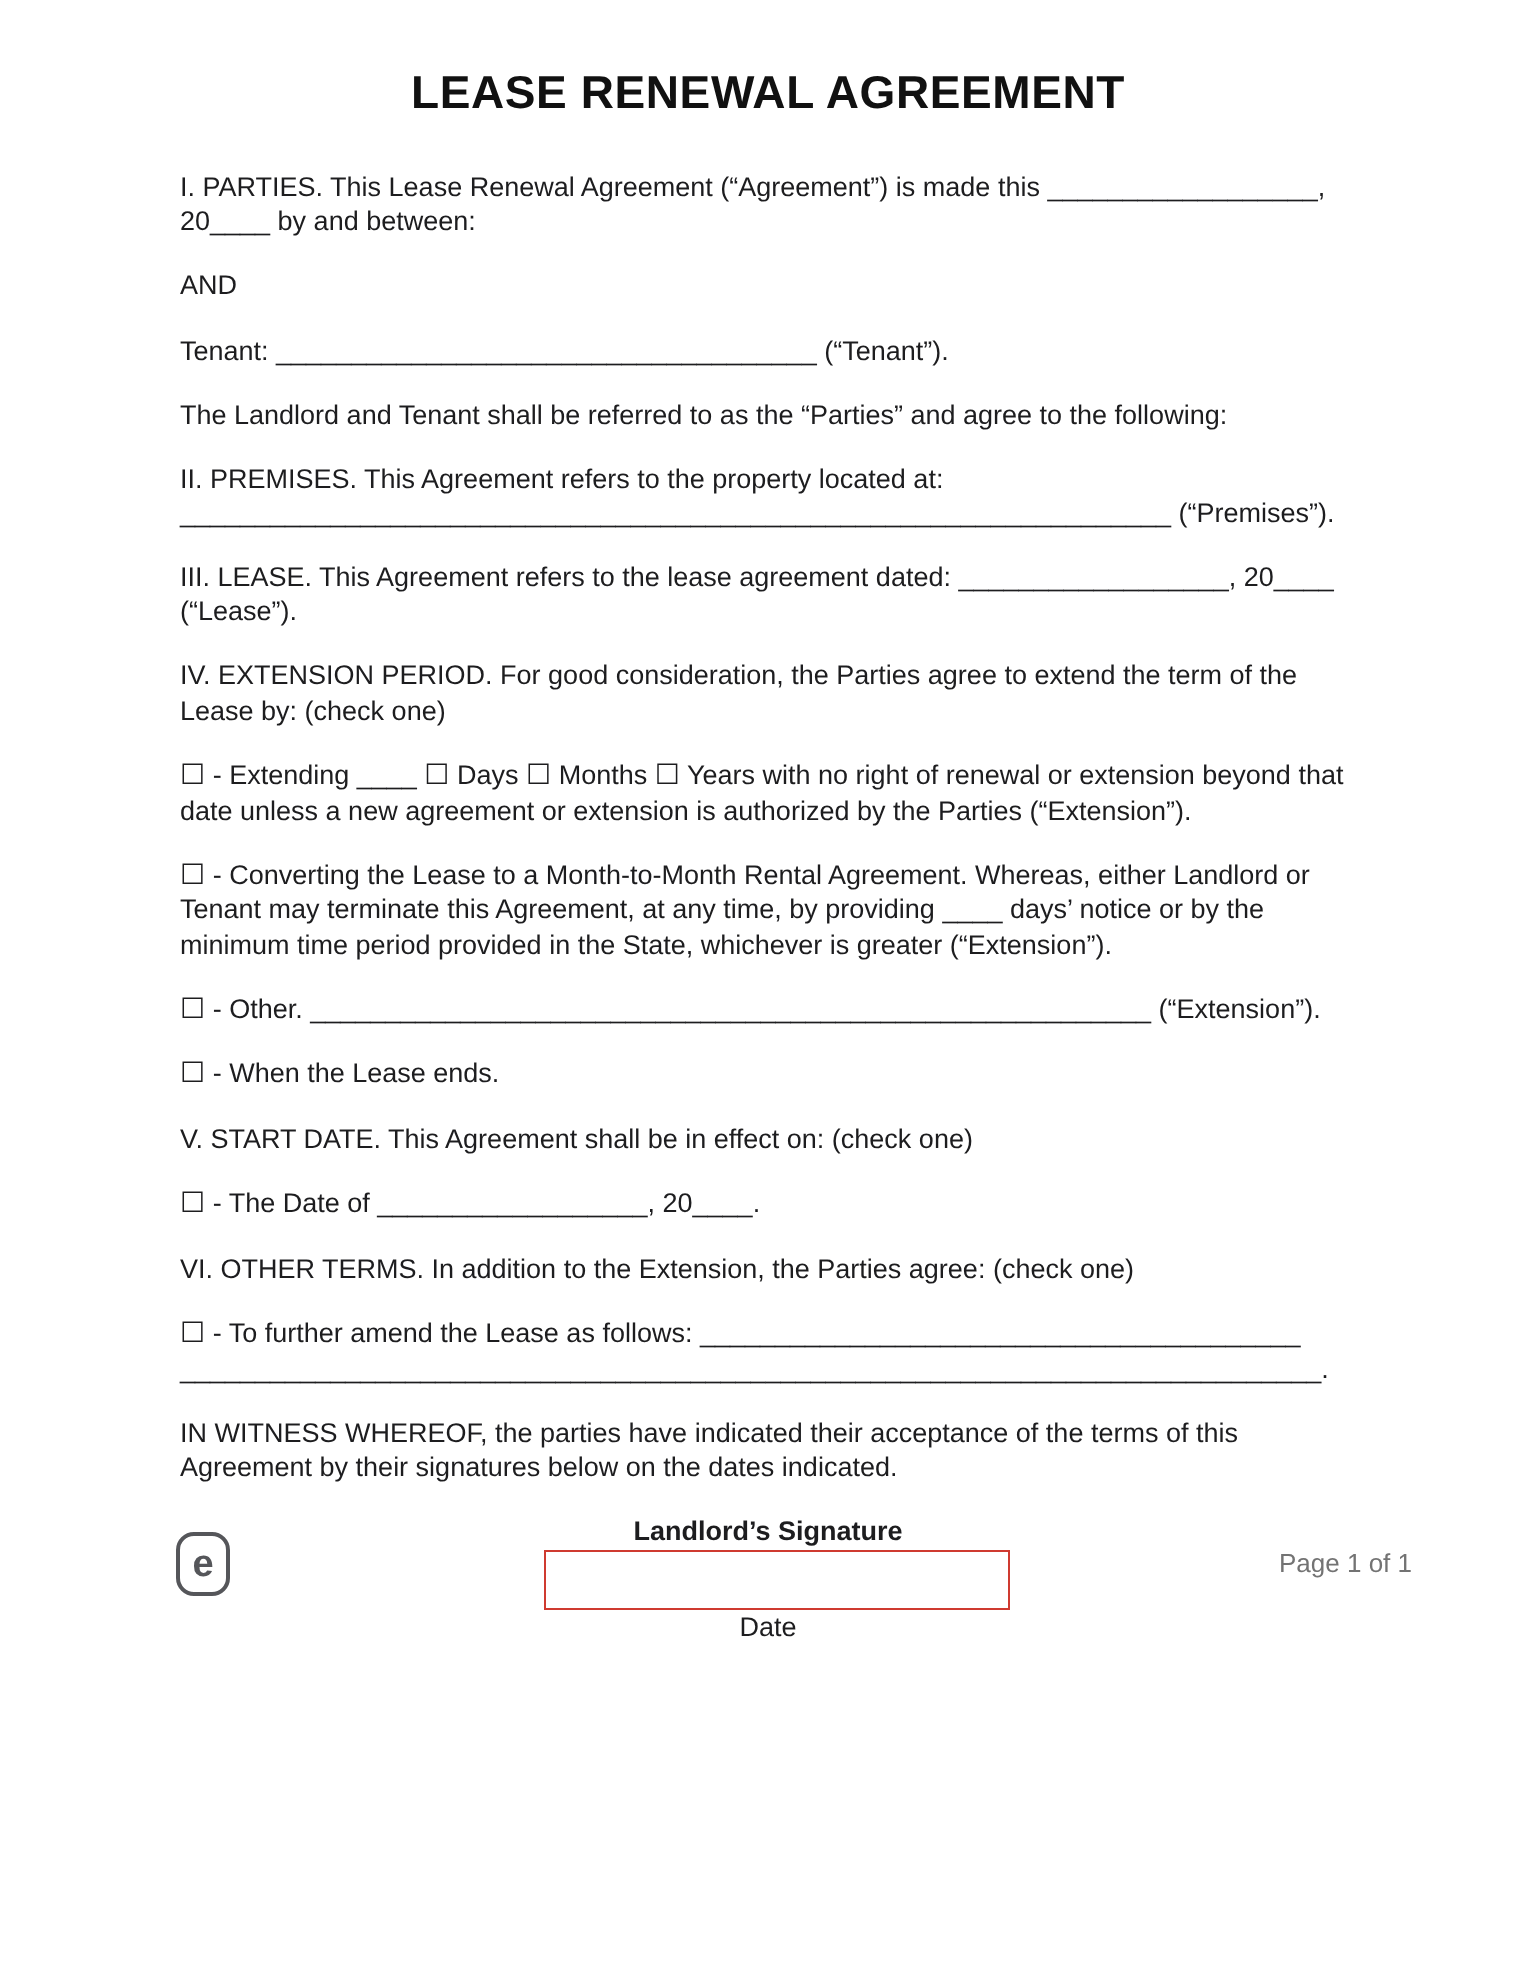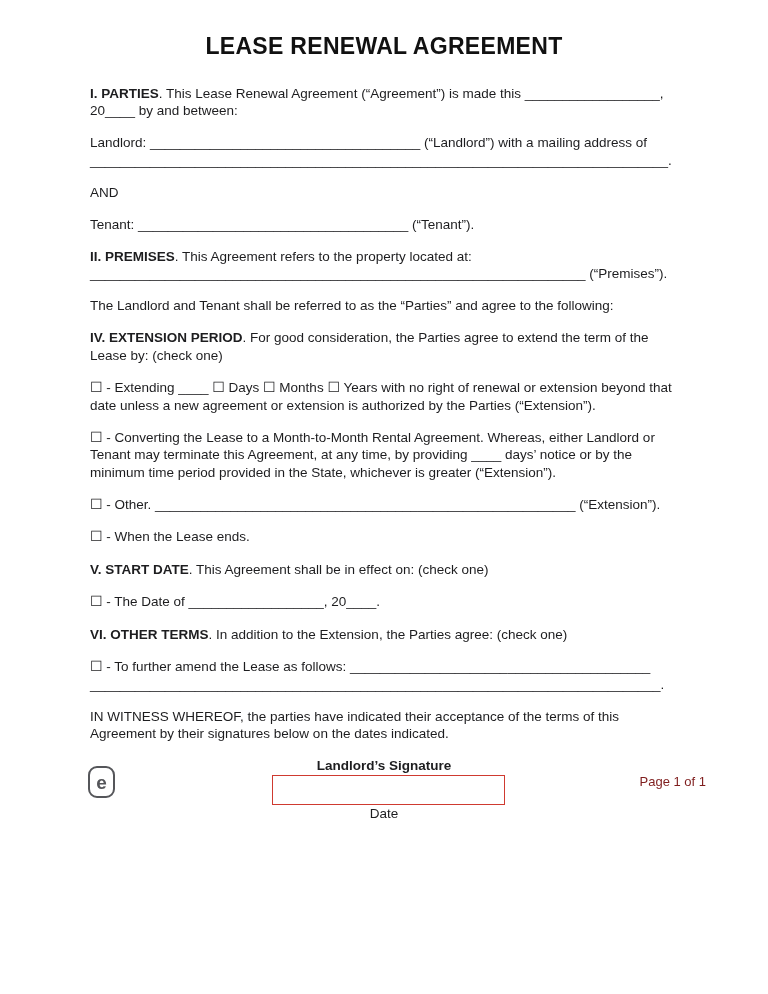--- a/index.html
+++ b/index.html
@@ -19,21 +19,21 @@
   }
   .title {
     text-align: center;
     font-size: 23px;
     font-weight: bold;
     letter-spacing: 0.3px;
     margin-bottom: 24px;
     color: #111;
   }
   .para { margin-bottom: 15px; }
-  .para strong { font-weight: bold; }
+  .para strong { font-weight: normal; }
   .block { display: block; }
   .cb { font-size: 14px; }
   .sig-block { margin-top: 12px; }
   .sig-row {
     display: flex;
     align-items: center;
     margin-bottom: 17px;
     flex-direction: column;
   }
   .sig-label { font-weight: bold; white-space: nowrap; }
@@ -63,41 +63,41 @@
     border: 2.5px solid #55565a;
     border-radius: 9px;
     display: flex;
     align-items: center;
     justify-content: center;
     color: #55565a;
     font-weight: bold;
     font-size: 19px;
     line-height: 1;
   }
-  .page-label { font-size: 13px; color: #7f1d1d; }
+  .page-label { font-size: 13px; color: #737373; }
 </style>
 </head>
 <body>
 
 <div class="page">
 
   <h1 class="title">LEASE RENEWAL AGREEMENT</h1>
 
   <p class="para"><strong>I. PARTIES</strong><span>. This Lease Renewal Agreement (“Agreement”) is made this __________________, 20____ by and between:</span></p>
 
-  <p class="para"><span>Landlord: ____________________________________ (“Landlord”) with a mailing address of</span><span class="block">_____________________________________________________________________________.</span></p>
 
   <p class="para">AND</p>
 
   <p class="para"><span>Tenant: ____________________________________ (“Tenant”).</span></p>
 
+  <p class="para">The Landlord and Tenant shall be referred to as the “Parties” and agree to the following:</p>
+
   <p class="para"><strong>II. PREMISES</strong><span>. This Agreement refers to the property located at:</span><span class="block">__________________________________________________________________ (“Premises”).</span></p>
 
-  <p class="para">The Landlord and Tenant shall be referred to as the “Parties” and agree to the following:</p>
-
+  <p class="para"><strong>III. LEASE</strong><span>. This Agreement refers to the lease agreement dated: __________________, 20____ (“Lease”).</span></p>
 
   <p class="para"><strong>IV. EXTENSION PERIOD</strong><span>. For good consideration, the Parties agree to extend the term of the Lease by: (check one)</span></p>
 
   <p class="para">
     <span class="cb">☐</span>
     <span>- Extending ____</span>
     <span class="cb">☐</span>
     <span>Days</span>
     <span class="cb">☐</span>
     <span>Months</span>

